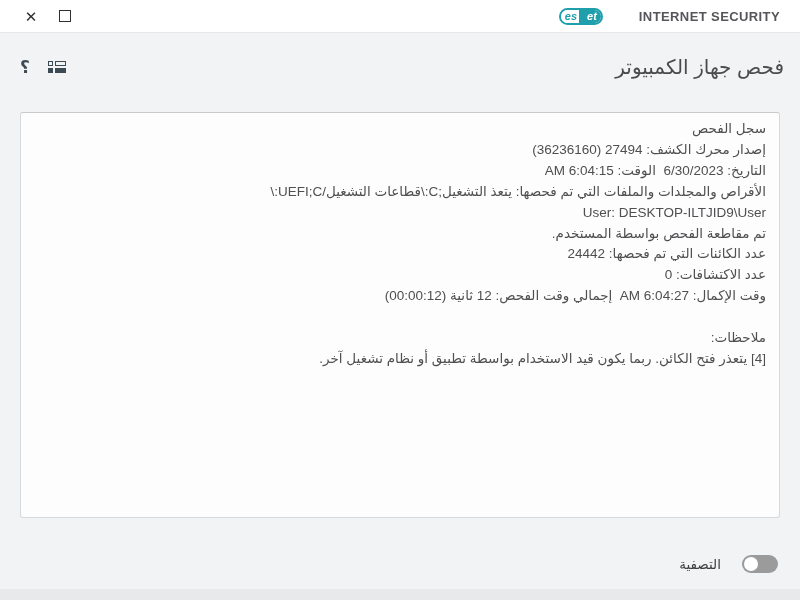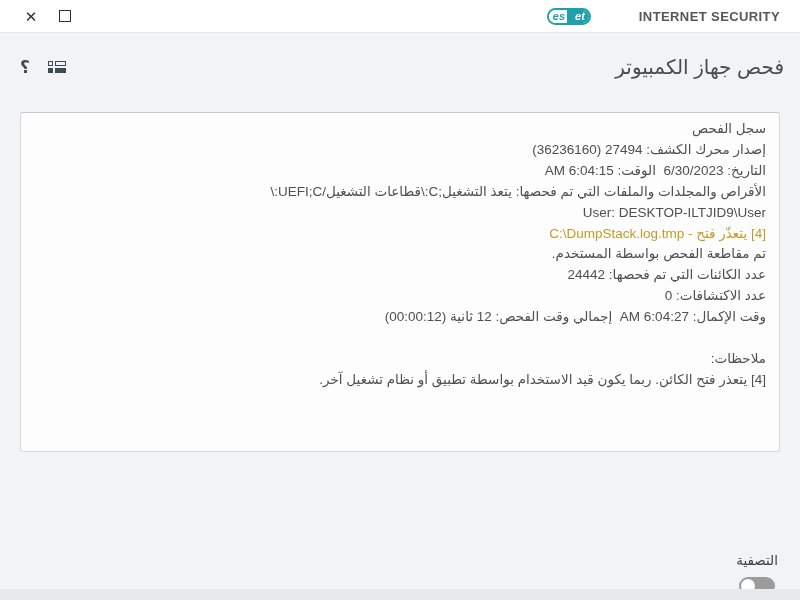--- a/index.html
+++ b/index.html
@@ -16,21 +16,21 @@
   .titlebar {
     position: absolute; top: 0; left: 0; right: 0; height: 33px;
     background: #ffffff;
     border-bottom: 1px solid #e6e7e8;
     display: flex; align-items: center;
   }
   .win-controls { display: flex; align-items: center; gap: 16px; padding-left: 22px; }
   .win-btn { width: 18px; height: 18px; display: flex; align-items: center; justify-content: center; cursor: pointer; }
   .close-glyph { font-size: 15px; color: #2f2f31; line-height: 1; }
   .max-glyph { width: 12px; height: 12px; border: 1.6px solid #2f2f31; }
-  .brand { margin-left: auto; display: flex; align-items: center; gap: 20px; padding-right: 20px; }
+  .brand { margin-left: auto; display: flex; align-items: center; gap: 8px; padding-right: 20px; }
   .eset-logo {
     display: inline-flex; align-items: stretch; height: 17px;
     border: 2px solid #1f9fab; border-radius: 9px; overflow: hidden;
     font-weight: bold; font-size: 11px; line-height: 13px; font-style: italic;
   }
   .eset-logo .lft { background: #ffffff; color: #1f9fab; padding: 0 2px 0 4px; display: flex; align-items: center; }
   .eset-logo .rgt { background: #1f9fab; color: #ffffff; padding: 0 4px 0 8px; display: flex; align-items: center; }
   .product-name { font-size: 13px; letter-spacing: 0.4px; color: #55565a; font-weight: bold; margin-left: 28px; }
 
   
@@ -44,21 +44,21 @@
   .loglist-icon { display: grid; grid-template-columns: 5px 11px; grid-auto-rows: 5px; gap: 2px; }
   .loglist-icon .cell-hollow { border: 1.4px solid #3c4b53; }
   .loglist-icon .cell-fill { background: #3c4b53; }
   .page-title {
     margin-left: auto; padding-right: 16px;
     font-size: 20px; color: #4a4b4d; direction: rtl;
   }
 
   
   .log-panel {
-    position: absolute; left: 20px; right: 20px; top: 112px; height: 340px;
+    position: absolute; left: 20px; right: 20px; top: 112px; height: 406px;
     background: #fdfdfe;
     border: 1px solid #d7d8d9;
     border-top-color: #c9cacc;
     border-radius: 3px;
     padding: 6px 13px;
     direction: rtl;
     text-align: right;
     overflow: hidden;
   }
   .log-line {
@@ -67,23 +67,22 @@
     min-height: 20.9px;
     color: #4f4f51;
     white-space: pre-wrap;
     word-break: break-word;
   }
   .log-line.warn { color: #c49a26; }
 
   
   .filter-row {
     position: absolute; right: 22px; top: 552px; height: 24px;
-    display: flex; align-items: center; gap: 9px;
+    display: flex; align-items: center; gap: 21px;
     direction: ltr;
-    flex-direction: column;
   }
   .filter-label { font-size: 13.5px; color: #3e3e40; direction: rtl; }
   .toggle {
     position: relative; width: 36px; height: 18px; border-radius: 9px;
     background: #9b9b9b; cursor: pointer; flex: 0 0 auto;
   }
   .toggle .knob {
     position: absolute; left: 2px; top: 2px; width: 14px; height: 14px;
     border-radius: 50%; background: #ffffff;
   }
@@ -130,21 +129,20 @@
   </div>
   <div class="page-title">فحص جهاز الكمبيوتر</div>
 </div>
 
 <div class="log-panel">
   <div class="log-line">سجل الفحص</div>
   <div class="log-line">إصدار محرك الكشف: 27494 (36236160)</div>
   <div class="log-line">التاريخ: 6/30/2023  الوقت: 6:04:15 AM</div>
   <div class="log-line">الأقراص والمجلدات والملفات التي تم فحصها: يتعذ التشغيل;C:\قطاعات التشغيل/UEFI;C:\</div>
   <div class="log-line">User: DESKTOP-ILTJID9\User</div>
-  <div class="log-line warn">[4] يتعذّر فتح - C:\DumpStack.log.tmp</div>
   <div class="log-line">تم مقاطعة الفحص بواسطة المستخدم.</div>
   <div class="log-line">عدد الكائنات التي تم فحصها: 24442</div>
   <div class="log-line">عدد الاكتشافات: 0</div>
   <div class="log-line">وقت الإكمال: 6:04:27 AM  إجمالي وقت الفحص: 12 ثانية (00:00:12)</div>
   <div class="log-line"></div>
   <div class="log-line">ملاحظات:</div>
   <div class="log-line">[4] يتعذر فتح الكائن. ربما يكون قيد الاستخدام بواسطة تطبيق أو نظام تشغيل آخر.</div>
 </div>
 
 <div class="filter-row">

